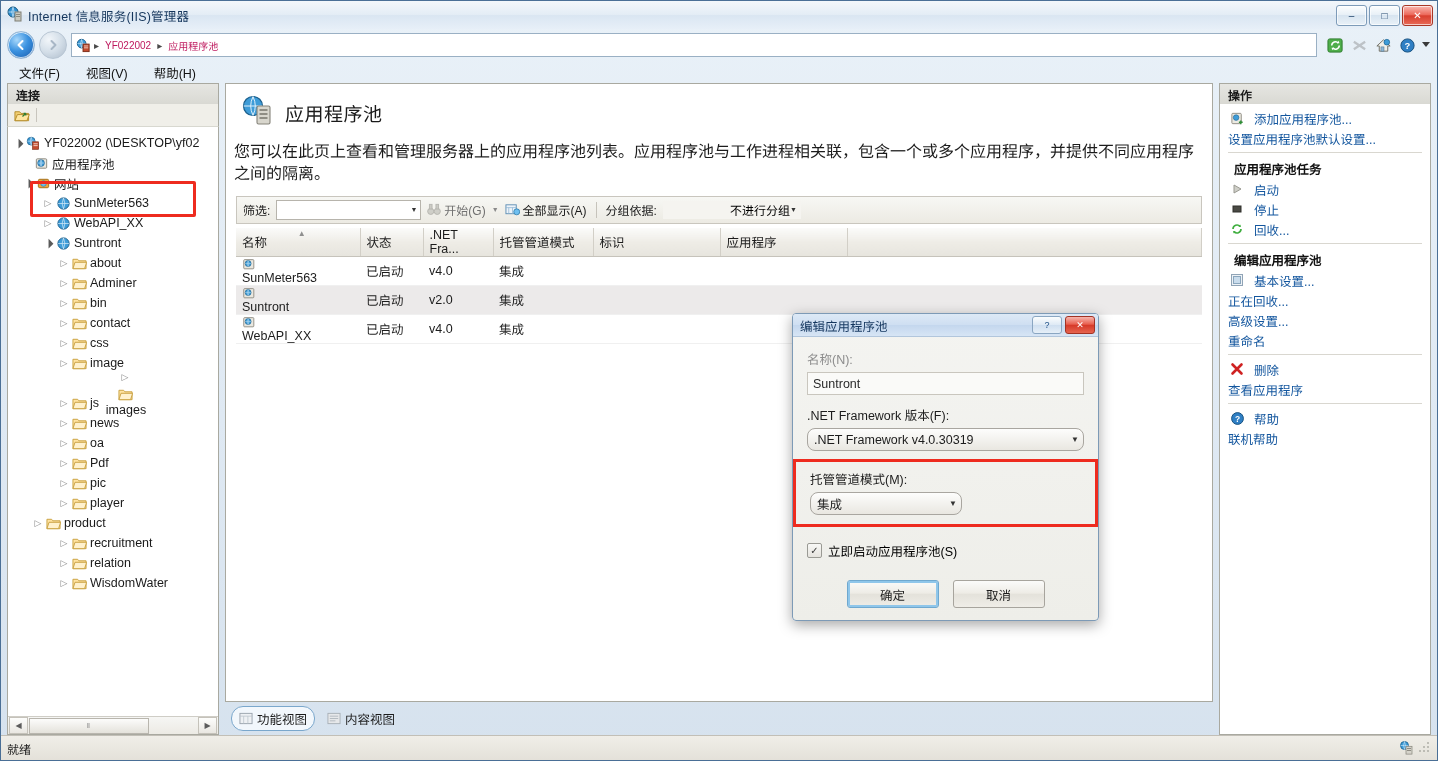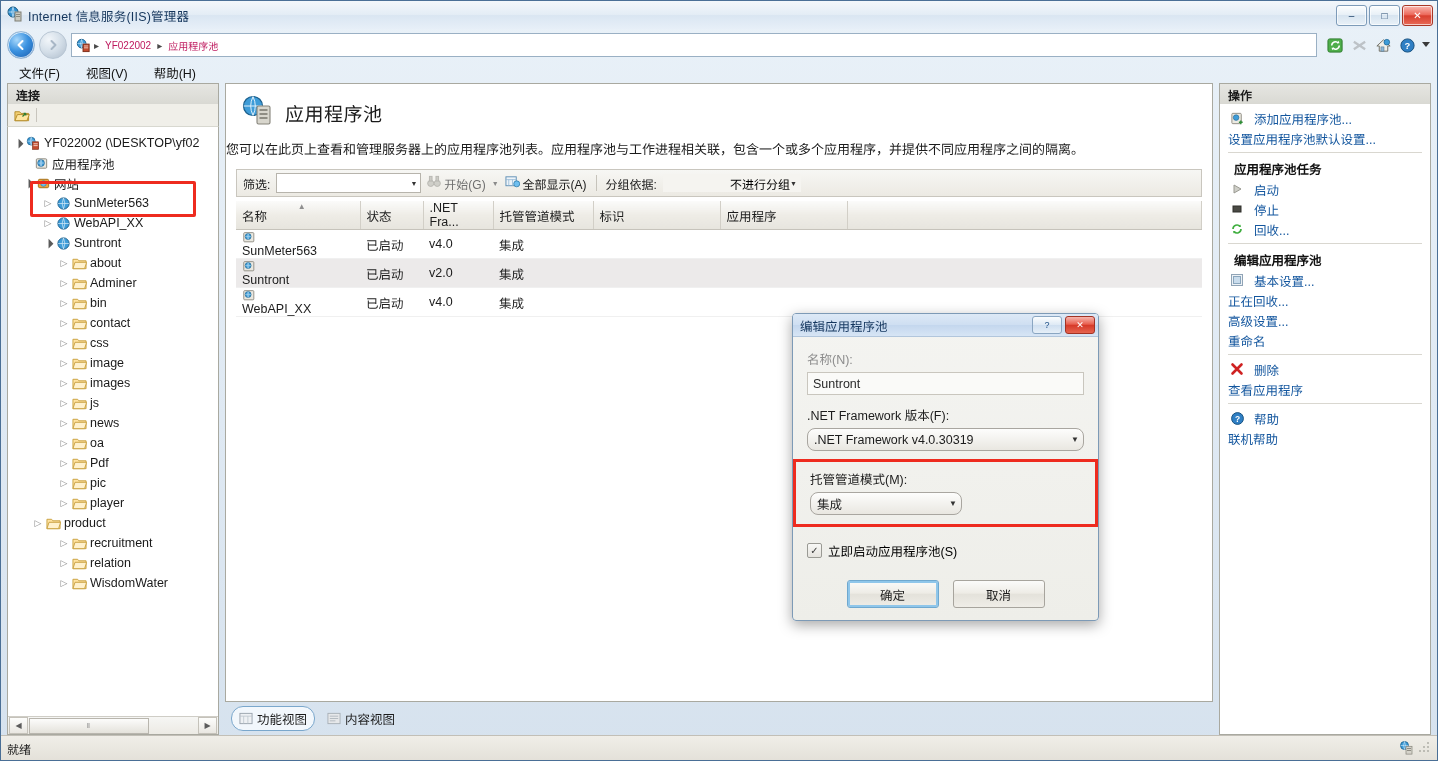--- a/index.html
+++ b/index.html
@@ -133,34 +133,34 @@
   }
   .centerpanel{
     flex:1;background:#fff;border:1px solid #a9a9a0;
     display:flex;flex-direction:column;min-height:0;position:relative;
   }
   .page-header{
     padding:10px 0 0 14px;display:flex;align-items:center;gap:11px;flex:0 0 auto;
   }
   .page-title{font-size:19px;color:#1a1a1a;letter-spacing:.5px;}
   .page-desc{
-    padding:10px 16px 10px 0;font-size:13px;color:#1c1c1c;line-height:1.4;flex:0 0 auto;
+    padding:10px 16px 10px 8px;font-size:16px;color:#1c1c1c;line-height:1.4;flex:0 0 auto;
   }
   .filterbar{
     margin:0 10px;height:26px;flex:0 0 26px;
     background:linear-gradient(180deg,#f7f7f4 0%,#eceae3 100%);
     border:1px solid #c9c6be;display:flex;align-items:center;padding:0 6px;gap:6px;font-size:12px;
   }
   .filter-label{color:#1c1c1c;}
   .filter-input{
     width:140px;height:18px;background:#fff;border:1px solid #b7b4ac;
     display:flex;align-items:center;justify-content:flex-end;padding-right:3px;
   }
   .cbarrow{font-size:7px;color:#333;}
-  .tb-item{display:flex;align-items:flex-start;gap:3px;color:#6f6f6f;}
+  .tb-item{display:flex;align-items:center;gap:3px;color:#6f6f6f;}
   .tb-item.enabled{color:#1c1c1c;}
   .vsep{width:1px;height:16px;background:#c6c3bb;margin:0 3px;}
   .group-select{
     width:130px;height:18px;background:#f5f4f0;border:none;
     display:flex;align-items:center;justify-content:flex-end;padding:0 4px;
   }
 
   .gridwrap{margin:4px 10px 0 10px;flex:1;display:flex;flex-direction:column;min-height:0;}
   table.grid{width:100%;border-collapse:collapse;font-size:12.5px;table-layout:fixed;}
   table.grid th{
@@ -499,21 +499,21 @@
           <div class="tnode" style="padding-left:50px;">
             <span class="exp closed"></span>
             <span class="ico">
                 <svg width="15" height="13" viewBox="0 0 16 13">
                   <path d="M1 2 h5 l1.3 1.6 H15 V12 H1 Z" fill="#ffe3a0" stroke="#c9a03f"></path>
                   <path d="M1 12 L3.2 5.2 H15.6 L13.4 12 Z" fill="#fff1cd" stroke="#c9a03f"></path>
                 </svg>
               </span>
             <span class="lbl">image</span>
           </div>
-          <div class="tnode" style="padding-left:50px;">
+          <div class="tnode" style="padding-left:24px;flex-direction:column;">
             <span class="exp closed"></span>
             <span class="ico">
                 <svg width="15" height="13" viewBox="0 0 16 13">
                   <path d="M1 2 h5 l1.3 1.6 H15 V12 H1 Z" fill="#ffe3a0" stroke="#c9a03f"></path>
                   <path d="M1 12 L3.2 5.2 H15.6 L13.4 12 Z" fill="#fff1cd" stroke="#c9a03f"></path>
                 </svg>
               </span>
             <span class="lbl">images</span>
           </div>
           <div class="tnode" style="padding-left:50px;">

